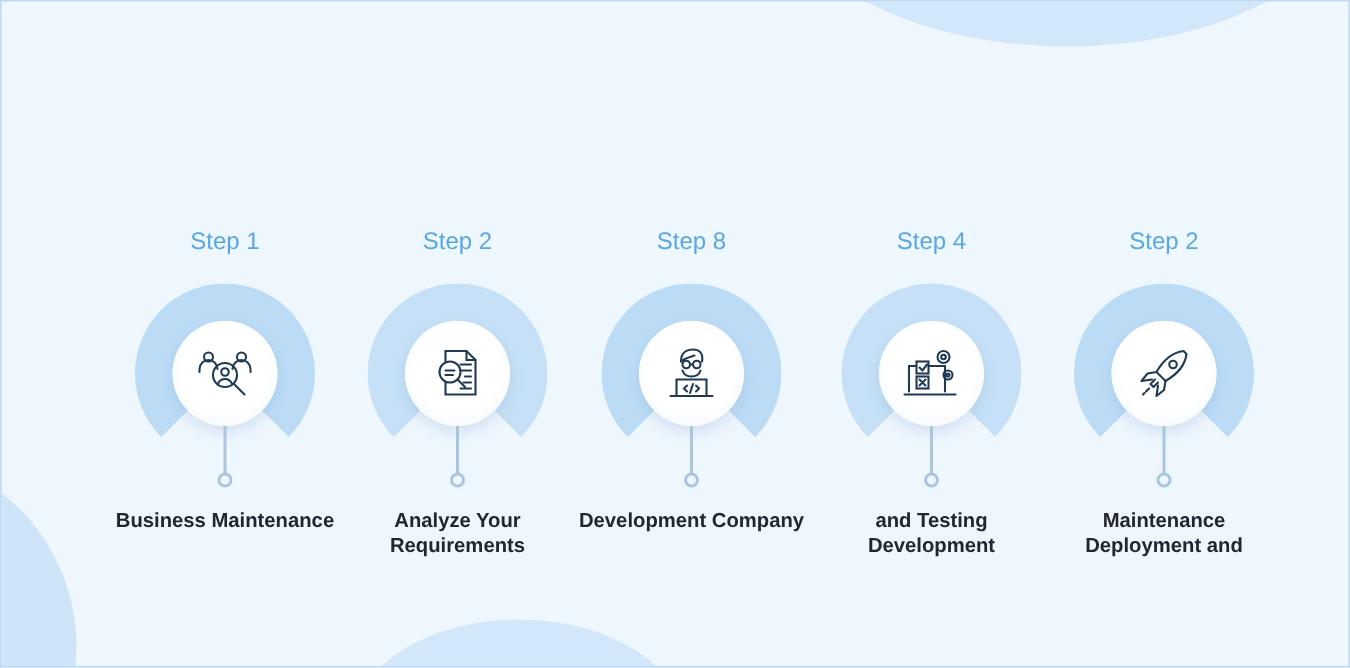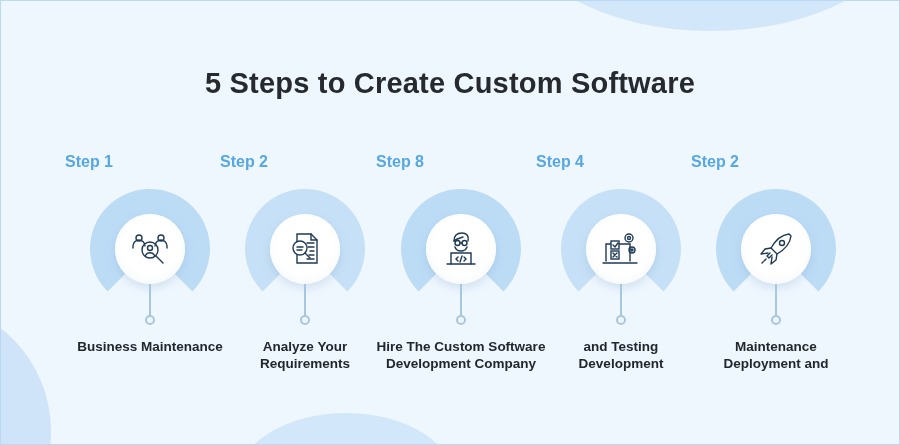--- a/index.html
+++ b/index.html
@@ -4,37 +4,36 @@
 <style>
   html, body { margin:0; padding:0; }
   body { width:900px; height:445px; overflow:hidden; background:#eef6fe; font-family:"DejaVu Sans","Liberation Sans",sans-serif; }
   .canvas { position:relative; width:900px; height:445px; background:#eff7fe; overflow:hidden; border:1px solid #bcd8f2; box-sizing:border-box; }
   .blob { position:absolute; border-radius:50%; background:#d3e7fa; }
   .blob-top { left:515px; top:-190px; width:390px; height:220px; }
   .blob-bottom { left:235px; top:412px; width:220px; height:140px; }
   .blob-left { left:-210px; top:300px; width:260px; height:260px; background:#cfe4f8; }
   .title { position:absolute; left:0; right:0; top:66px; text-align:center; font-size:29px; font-weight:600; color:#262a2f; letter-spacing:0.2px; font-family:"Liberation Sans","DejaVu Sans",sans-serif; }
   .step { position:absolute; top:150px; width:170px; margin-left:-85px; }
-  .step-label { position:absolute; top:2px; left:0; width:170px; text-align:left; font-size:16px; font-weight:700; color:#57a7e3; font-family:"Liberation Sans",sans-serif; }
+  .step-label { position:absolute; top:2px; left:0; width:170px; text-align:center; font-size:16px; font-weight:400; color:#57a7e3; font-family:"Liberation Sans",sans-serif; }
   .ring { position:absolute; left:25px; top:38px; width:120px; height:120px; }
   .icon-circle { position:absolute; left:50px; top:63px; width:70px; height:70px; border-radius:50%; background:radial-gradient(circle at 50% 45%, #ffffff 55%, #eef3f8 100%); box-shadow:0 4px 10px rgba(120,160,200,0.25); display:flex; align-items:center; justify-content:center; }
   .icon-circle svg { width:40px; height:40px; }
   .stem { position:absolute; left:84px; top:133px; width:2px; height:32px; background:#a9c6df; }
   .stem-dot { position:absolute; left:80px; top:164px; width:6px; height:6px; border:2px solid #a9c6df; border-radius:50%; background:#eff7fe; }
   .desc { position:absolute; top:187px; left:-10px; width:190px; text-align:center; font-size:13.5px; font-weight:700; color:#22272d; line-height:17px; font-family:"Liberation Sans",sans-serif; }
 </style>
 </head>
 <body>
 
 <div class="canvas">
   <div class="blob blob-top"></div>
   <div class="blob blob-bottom"></div>
   <div class="blob blob-left"></div>
 
-  <div class="title">5 Steps to Create Custom Software</div>
 
   <div class="step" style="left:149px;">
     <div class="step-label">Step 1</div>
     <svg class="ring" viewBox="0 0 120 120">
       <path d="M17.6 102.4 A60 60 0 1 1 102.4 102.4 L84.7 84.7 A35 35 0 1 0 35.3 84.7 Z" fill="#bcdcf6"></path>
     </svg>
     <div class="icon-circle">
       <svg viewBox="0 0 40 40" fill="none" stroke="#1f3a55" stroke-width="1.4" stroke-linecap="round">
         <circle cx="9" cy="9" r="3"></circle>
           <path d="M3 19 v-2 a6 6 0 0 1 12 0"></path>
@@ -90,21 +89,20 @@
           <path d="M19 14 h2"></path>
         <path d="M14 18 c1 3 4 4 6 4 c2 0 5 -1 6 -4"></path>
         <path d="M10 35 v-11 h20 v11"></path>
           <path d="M6 35 h28"></path>
         <path d="M17 28 l-2 2 l2 2 M23 28 l2 2 l-2 2 M21 27 l-2 6"></path>
       </svg>
     </div>
     <div class="stem"></div>
     <div class="stem-dot"></div>
     <div class="desc">
-      <div>Hire The Custom Software</div>
       <div>Development Company</div>
     </div>
   </div>
 
   <div class="step" style="left:620px;">
     <div class="step-label">Step 4</div>
     <svg class="ring" viewBox="0 0 120 120">
       <path d="M17.6 102.4 A60 60 0 1 1 102.4 102.4 L84.7 84.7 A35 35 0 1 0 35.3 84.7 Z" fill="#c6e1f7"></path>
     </svg>
     <div class="icon-circle">

